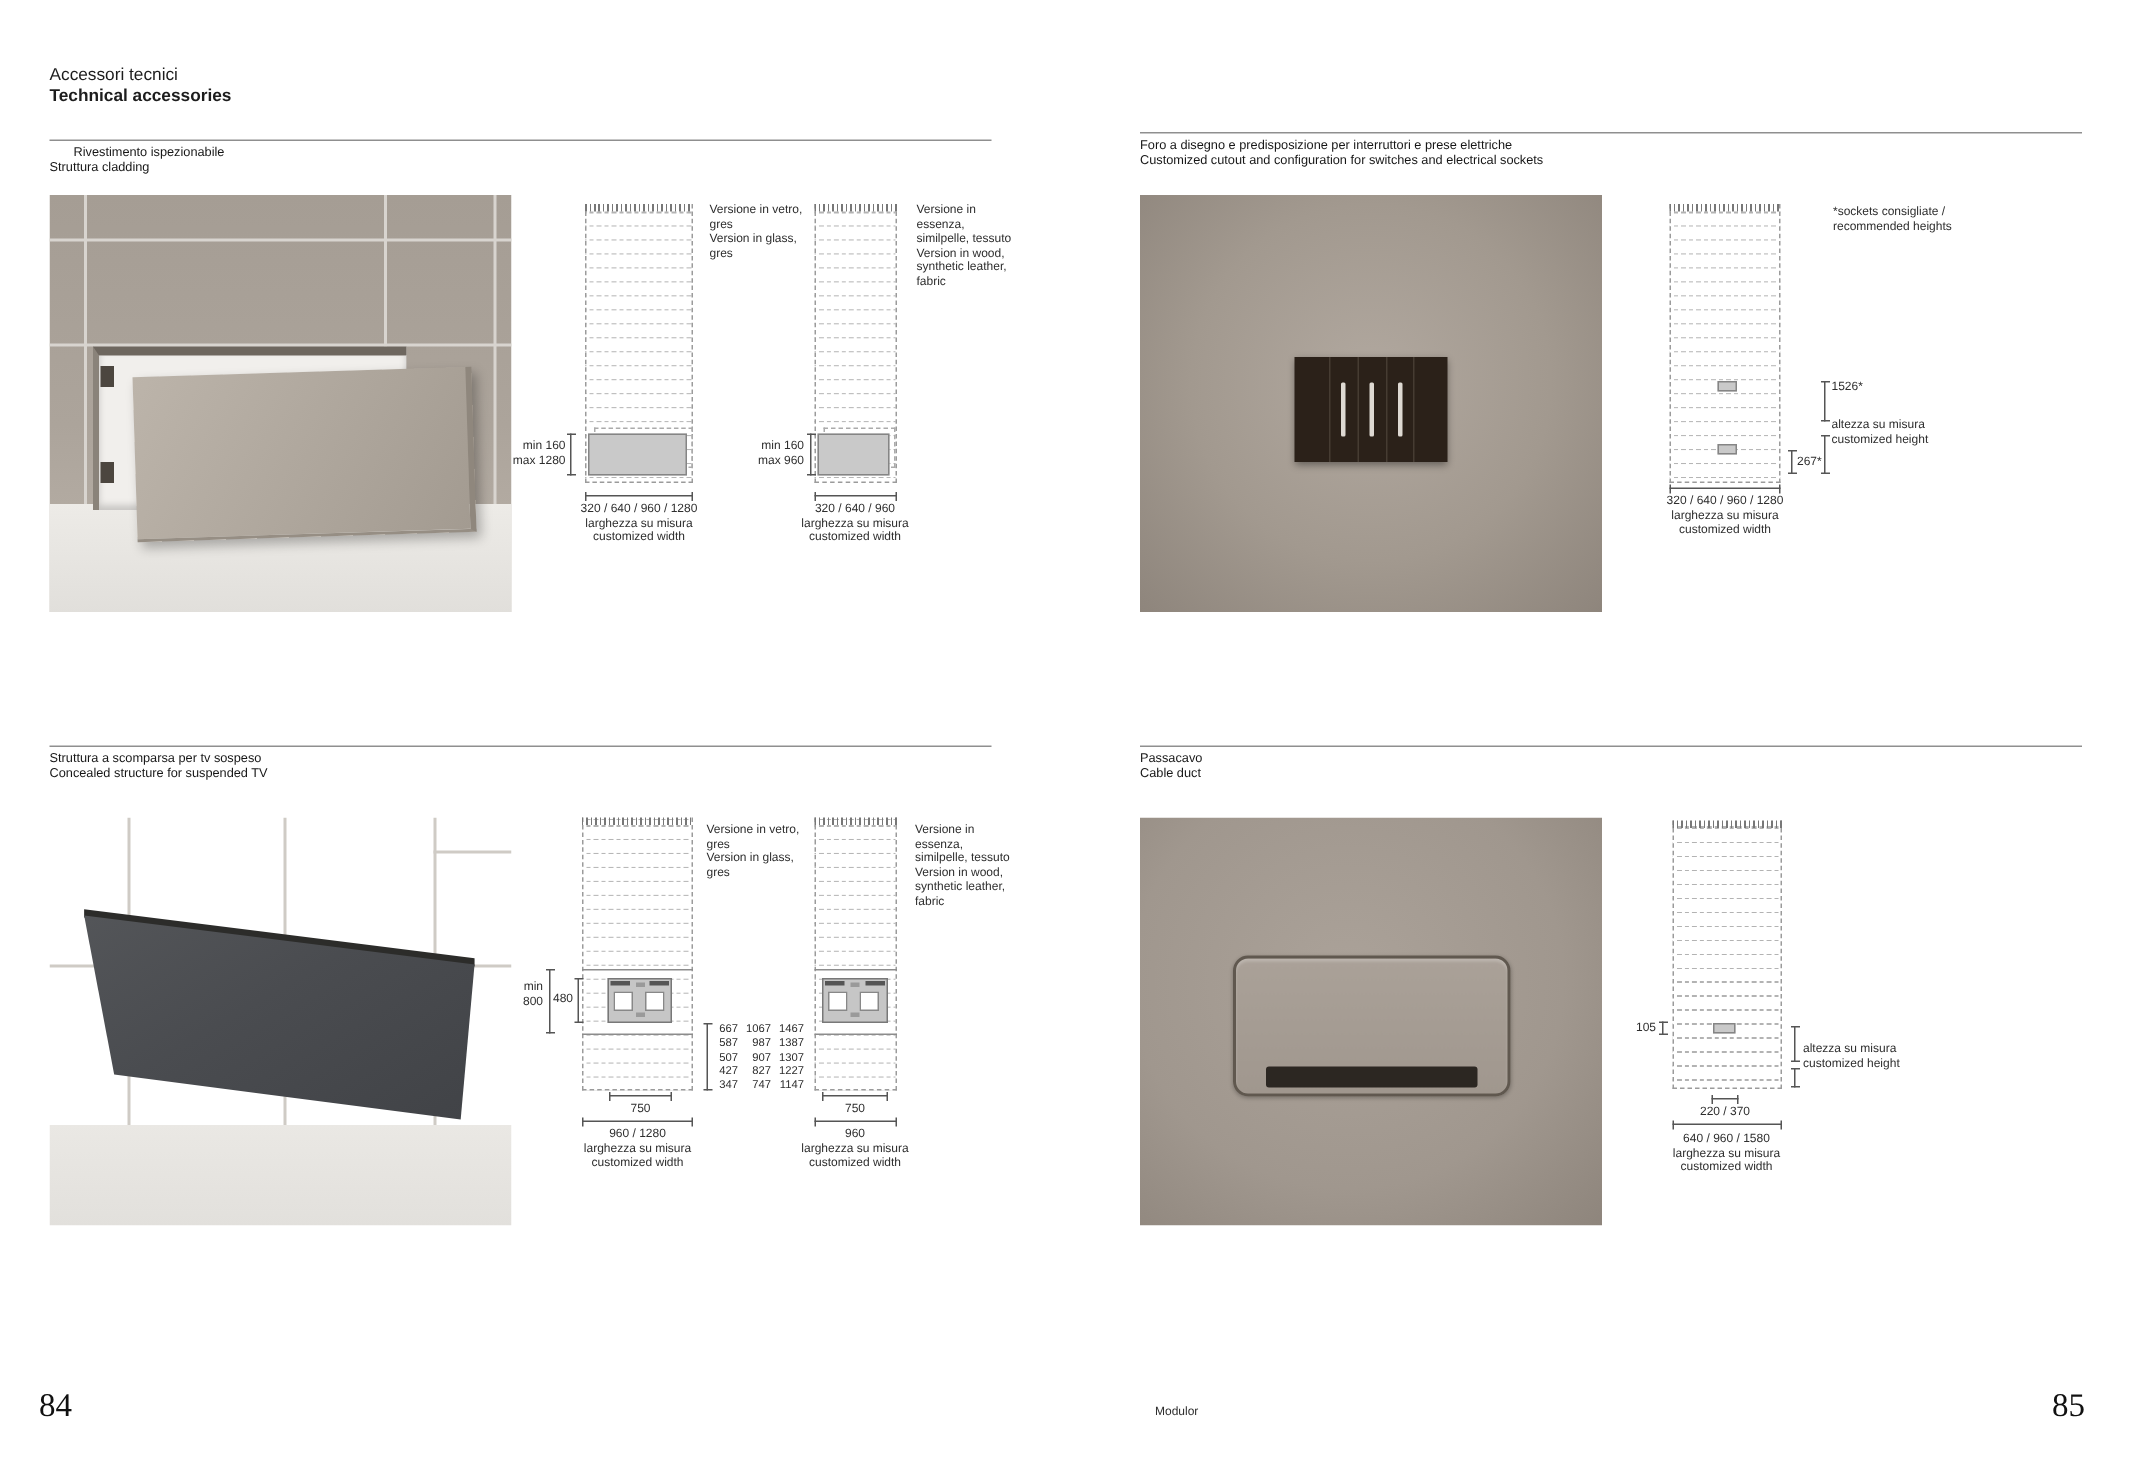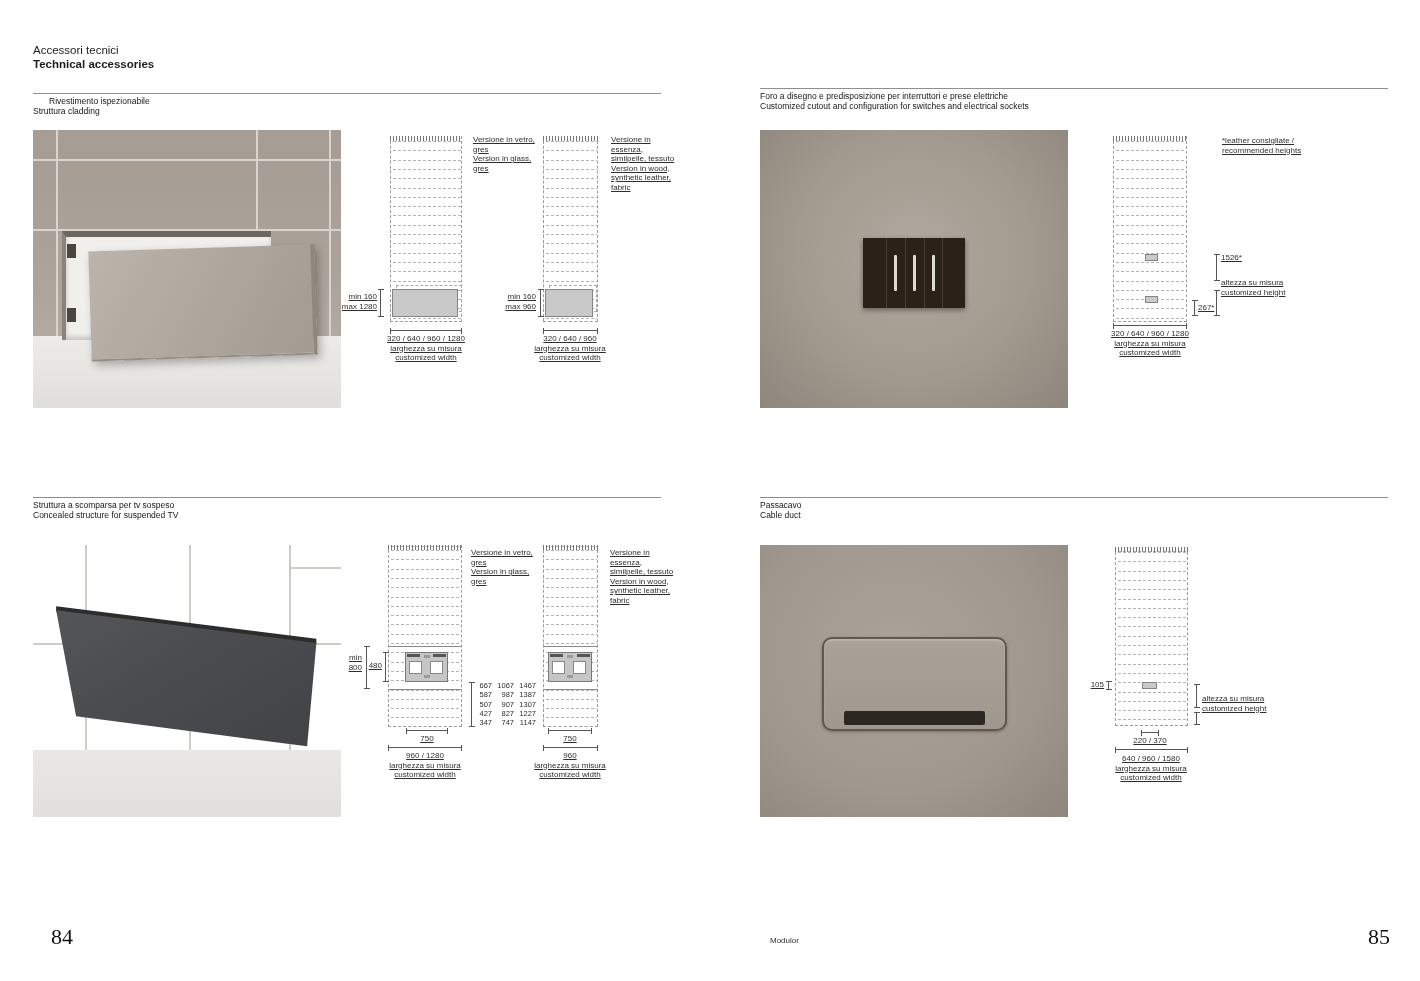--- a/index.html
+++ b/index.html
@@ -1,19 +1,19 @@
 <!DOCTYPE html>
 <html><head>
 <meta charset="utf-8">
 <style>
   html,body{margin:0;padding:0;}
   body{width:1420px;height:981px;background:#ffffff;position:relative;overflow:hidden;
        font-family:"Liberation Sans",sans-serif;color:#1d1d1d;}
   .abs{position:absolute;}
-  .t8{font-size:8px;line-height:9.5px;color:#2e2e2e;text-decoration:underline;}
+  .t8{font-size:8px;line-height:9.5px;color:#2e2e2e;}
   .t7{font-size:7.5px;line-height:9.3px;color:#2e2e2e;}
   .pre{white-space:pre-line;}
   .ctr{text-align:center;}
   .rt{text-align:right;}
   .rule{height:0;border-top:1px solid #8f8f8f;}
   .sec-t{font-size:8.5px;line-height:10px;color:#161616;}
   .h1a{font-size:11.5px;line-height:13.5px;font-weight:400;}
   .h1b{font-size:11.5px;line-height:13.5px;font-weight:700;}
   
   .col{box-sizing:border-box;border-left:1px dashed #9b9b9b;border-right:1px dashed #9b9b9b;
@@ -117,21 +117,21 @@
     <div class="abs" style="left:49%;top:24%;width:3px;height:52%;background:#ded9d2;border-radius:1px"></div>
     <div class="abs" style="left:67.5%;top:24%;width:3px;height:52%;background:#ded9d2;border-radius:1px"></div>
   </div>
 </div>
 
 <div class="abs col" style="left:1113px;top:136px;width:74px;height:186px">
   <div class="hatch"></div>
 </div>
 <div class="abs gbox" style="left:1145px;top:254px;width:13px;height:7px"></div>
 <div class="abs gbox" style="left:1145px;top:296px;width:13px;height:7px"></div>
-<div class="abs t8 pre" style="left:1222px;top:136px;width:80px">*leather consigliate /
+<div class="abs t8 pre" style="left:1222px;top:136px;width:80px">*sockets consigliate /
 recommended heights</div>
 <div class="abs dimv" style="left:1216px;top:254px;height:27px"></div>
 <div class="abs t8" style="left:1221px;top:253px">1526*</div>
 <div class="abs t8 pre" style="left:1221px;top:278px;width:70px">altezza su misura
 customized height</div>
 <div class="abs dimv" style="left:1216px;top:290px;height:26px"></div>
 <div class="abs dimv" style="left:1194px;top:300px;height:16px"></div>
 <div class="abs t8" style="left:1198px;top:303px">267*</div>
 <div class="abs dimh" style="left:1113px;top:325px;width:74px"></div>
 <div class="abs t8 ctr" style="left:1100px;top:329px;width:100px">320 / 640 / 960 / 1280</div>
@@ -247,15 +247,15 @@
 <div class="abs dimv" style="left:1196px;top:712px;height:13px"></div>
 <div class="abs t8 pre" style="left:1202px;top:694px;width:70px">altezza su misura
 customized height</div>
 <div class="abs dimh" style="left:1141px;top:732px;width:18px"></div>
 <div class="abs t8 ctr" style="left:1126px;top:736px;width:48px">220 / 370</div>
 <div class="abs dimh" style="left:1115px;top:749px;width:73px"></div>
 <div class="abs t8 ctr" style="left:1103px;top:754px;width:96px">640 / 960 / 1580</div>
 <div class="abs t8 ctr" style="left:1103px;top:763.5px;width:96px">larghezza su misura</div>
 <div class="abs t8 ctr" style="left:1103px;top:773px;width:96px">customized width</div>
 
-<div class="abs serifnum" style="left:51px;top:924px">84</div>
+<div class="abs serifnum" style="left:26px;top:924px">84</div>
 <div class="abs" style="left:770px;top:936px;font-size:8px;color:#2e2e2e">Modulor</div>
 <div class="abs serifnum rt" style="left:1350px;top:924px;width:40px">85</div>
 
 </body></html>

